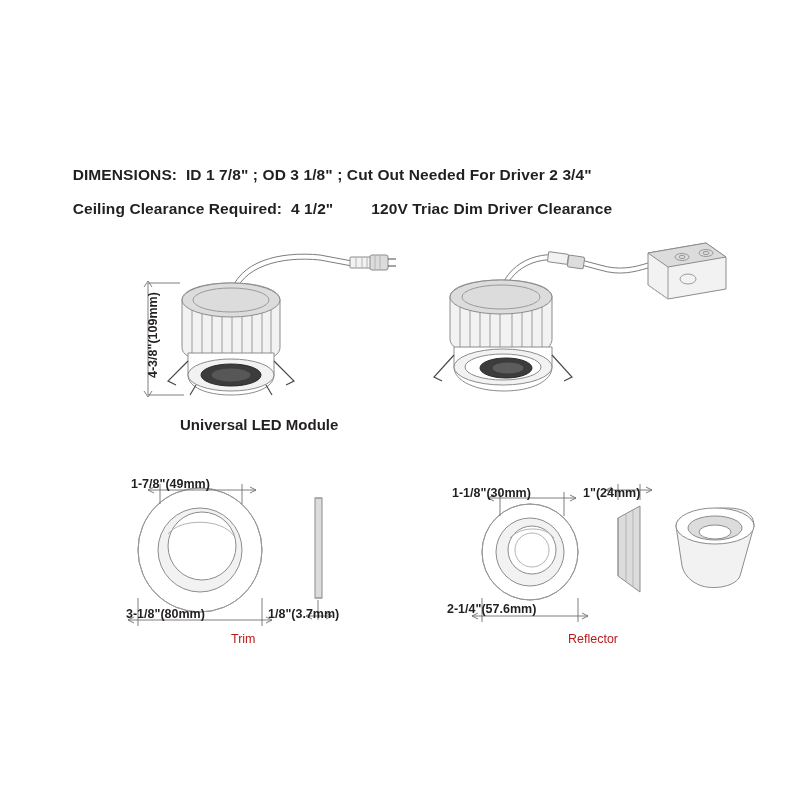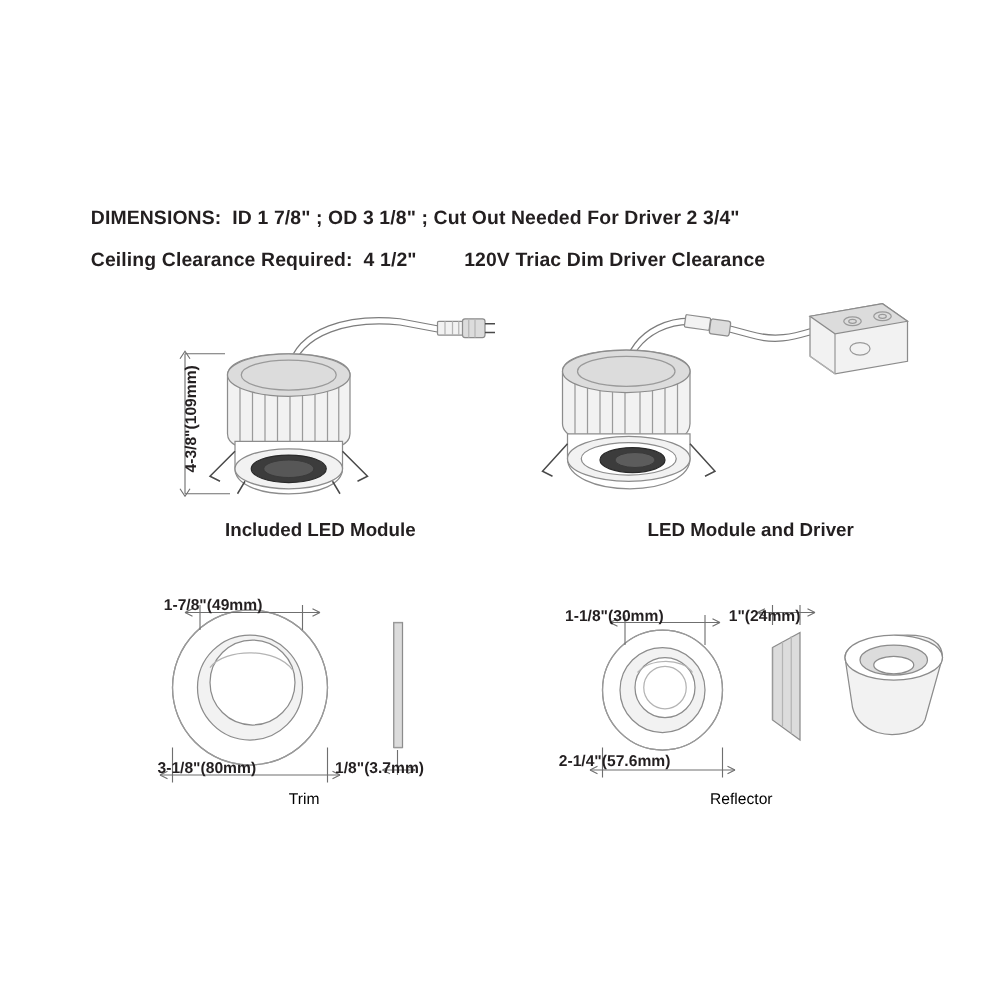--- a/index.html
+++ b/index.html
@@ -41,21 +41,21 @@
   .caption {
     position: absolute;
     font-size: 15px;
     font-weight: bold;
     color: #231f20;
     white-space: nowrap;
   }
   .sub-caption {
     position: absolute;
     font-size: 12.5px;
-    color: #000000;
+    color: #b91c1c;
     white-space: nowrap;
   }
   .vert-label {
     position: absolute;
     font-size: 12.5px;
     font-weight: bold;
     color: #231f20;
     white-space: nowrap;
     transform-origin: left top;
     transform: rotate(-90deg);
@@ -112,21 +112,21 @@
     <path class="ln-k" d="M154 126 L174 146 L166 150"></path>
     <path class="ln-k" d="M76 150 L70 160 M146 150 L152 160"></path>
 
     <path class="dimline" d="M28 48 L28 160"></path>
     <path class="dimline" d="M24 52 L28 46 L32 52"></path>
     <path class="dimline" d="M24 156 L28 162 L32 156"></path>
     <path class="dimline" d="M28 48 L60 48 M28 160 L64 160"></path>
   </svg>
 
   <div class="vert-label" style="left:146px; top:378px;">4-3/8"(109mm)</div>
-  <div class="caption" style="left:180px; top:416px;">Included LED Module</div>
+  <div class="caption" style="left:180px; top:416px;">Universal LED Module</div>
 
   <svg width="330" height="180" style="position:absolute; left:420px; top:235px;">
 
     <path class="ln" d="M78 62 C 86 26, 120 14, 150 22 L 180 30"></path>
     <path class="ln" d="M81 65 C 89 31, 120 19, 150 27 L 180 35"></path>
 
     <rect class="fill-lt" x="128" y="18" width="20" height="10" rx="1" transform="rotate(8 138 23)"></rect>
     <rect class="fill-md" x="148" y="21" width="16" height="12" rx="2" transform="rotate(8 156 27)"></rect>
 
     <path class="ln" d="M180 30 C 200 36, 215 32, 228 28"></path>
@@ -152,21 +152,20 @@
     <path class="fill-w" d="M34 112 L34 132 C34 146, 56 156, 84 156 C112 156, 132 146, 132 132 L132 112 Z"></path>
     <ellipse class="fill-lt" cx="83" cy="132" rx="49" ry="18"></ellipse>
     <ellipse class="fill-w" cx="83" cy="132" rx="38" ry="13"></ellipse>
     <ellipse class="fill-dk" cx="86" cy="133" rx="26" ry="10"></ellipse>
     <ellipse cx="88" cy="133" rx="16" ry="6" fill="#5c5c5c" stroke="#3a3a3a" stroke-width="0.8"></ellipse>
 
     <path class="ln-k" d="M34 120 L14 142 L22 146"></path>
     <path class="ln-k" d="M132 120 L152 142 L144 146"></path>
   </svg>
 
-  <div class="caption" style="left:518px; top:416px;">LED Module and Driver</div>
 
   <svg width="260" height="170" style="position:absolute; left:110px; top:480px;">
 
     <ellipse class="fill-w" cx="90" cy="70" rx="62" ry="62"></ellipse>
     <ellipse class="ln-d" cx="90" cy="70" rx="62" ry="62" fill="none"></ellipse>
 
     <ellipse class="fill-lt" cx="90" cy="70" rx="42" ry="42"></ellipse>
     <ellipse class="fill-w" cx="92" cy="66" rx="34" ry="34"></ellipse>
     <path class="ln-t" d="M58 54 C 70 38, 112 38, 124 56"></path>
 

